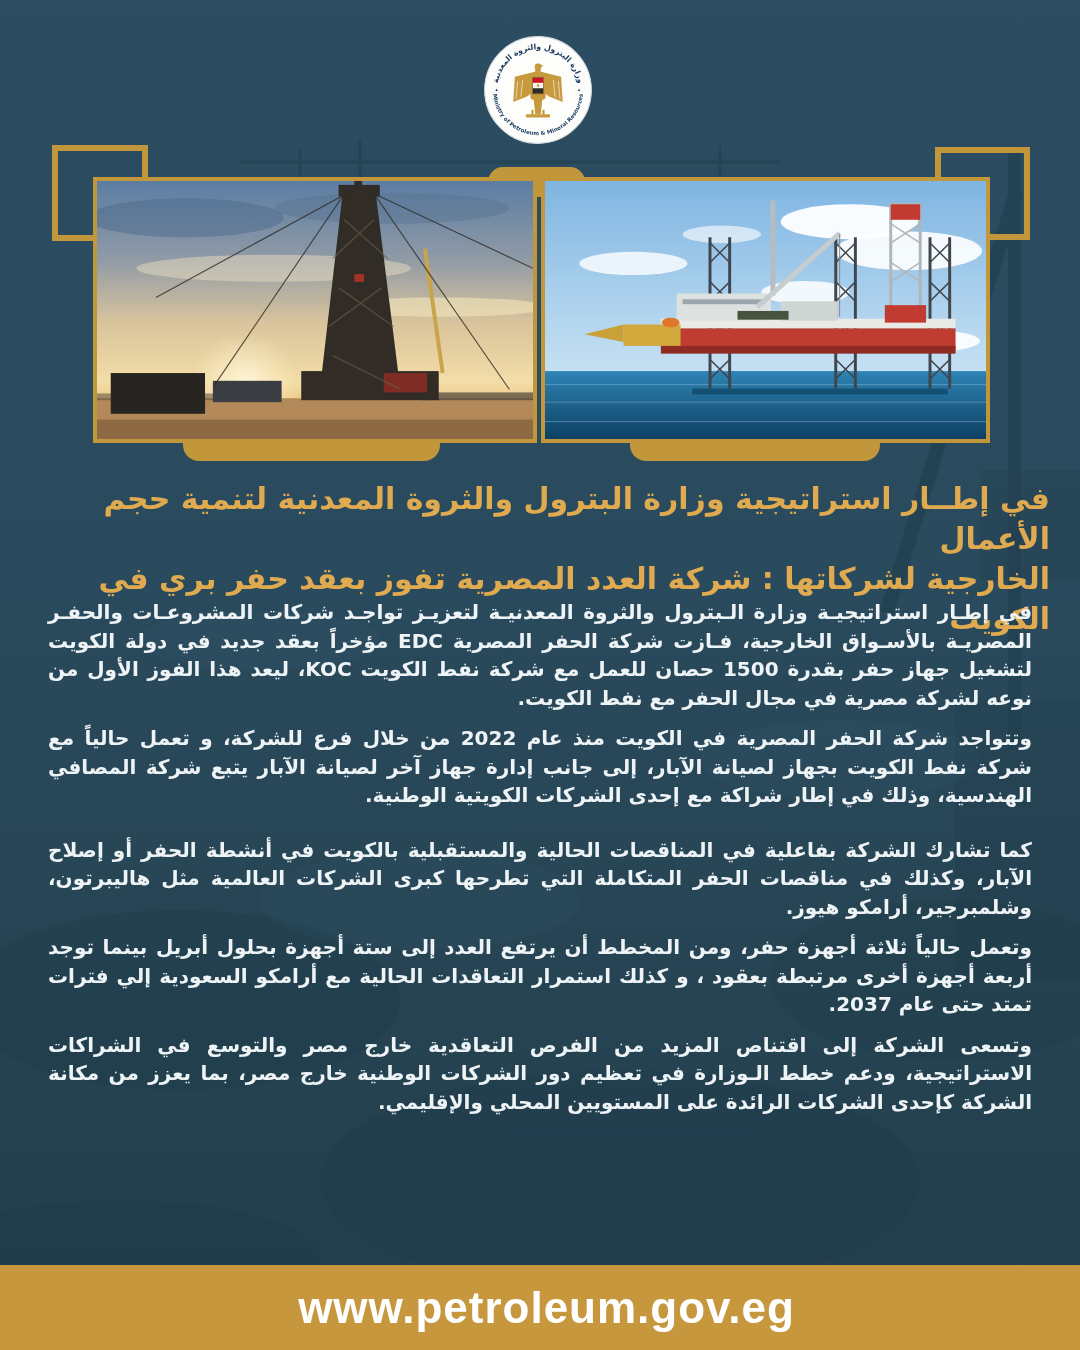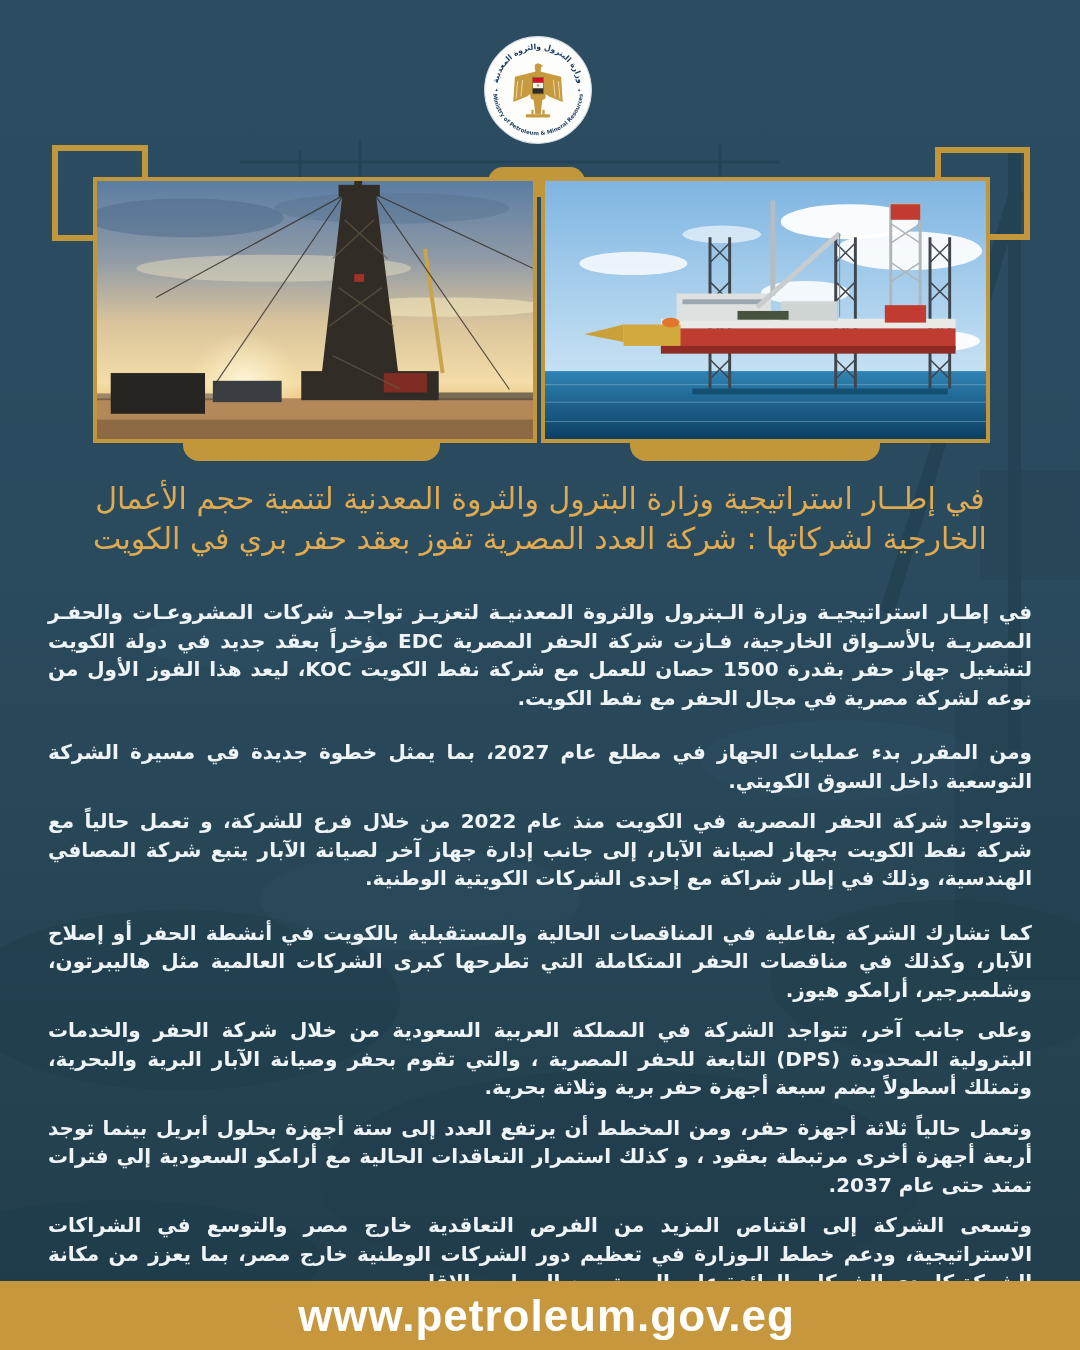--- a/index.html
+++ b/index.html
@@ -17,32 +17,32 @@
   .tab-bl{left:183px;top:430px;width:257px;height:31px;border-radius:0 0 16px 16px;}
   .tab-br{left:630px;top:430px;width:250px;height:31px;border-radius:0 0 16px 16px;}
   .photo{position:absolute;top:177px;height:266px;border:4px solid #c2973c;z-index:2;box-sizing:border-box;background:#123;}
   .photo svg{display:block;width:100%;height:100%;}
   .photo-left{left:93px;width:444px;}
   .photo-right{left:541px;width:449px;}
   .logo{position:absolute;left:483px;top:35px;width:110px;height:110px;z-index:3;}
   .logo svg{display:block;width:100%;height:100%;}
   .headline{
     position:absolute;top:479px;left:30px;right:30px;z-index:2;
-    direction:rtl;text-align:center;color:var(--headline-gold,#e0aa50);
-    font-weight:400;font-size:30px;line-height:40px;
+    direction:rtl;text-align:right;color:var(--headline-gold,#e0aa50);
+    font-weight:700;font-size:30px;line-height:40px;
   }
   .body-text{
     position:absolute;top:586px;left:36px;right:36px;z-index:2;
     direction:rtl;text-align:justify;color:var(--text,#eef3f6);
     font-weight:700;font-size:20px;line-height:28.5px;
   }
   .body-text p{margin:12px;}
   .body-text p.gap{margin-top:26px;}
   .footer{
-    position:absolute;left:0;right:0;bottom:0;height:69px;z-index:2;
+    position:absolute;left:0;right:0;bottom:0;height:85px;z-index:2;
     background:var(--footer-bar,#c6973d);
     display:flex;align-items:center;justify-content:center;padding-left:13px;
   }
   .footer .url{
     color:#ffffff;font-family:"Liberation Sans",sans-serif;
     font-weight:700;font-size:44px;letter-spacing:1px;
   }
 </style>
 </head>
 <body>
@@ -236,24 +236,22 @@
     </svg>
   </div>
 
   <div class="headline">
     <div>في إطــار استراتيجية وزارة البترول والثروة المعدنية لتنمية حجم الأعمال</div>
     <div>الخارجية لشركاتها : شركة العدد المصرية تفوز بعقد حفر بري في الكويت</div>
   </div>
 
   <div class="body-text">
     <p>في إطـار استراتيجيـة وزارة الـبترول والثروة المعدنيـة لتعزيـز تواجـد شركات المشروعـات والحفـر المصريـة بالأسـواق الخارجية، فـازت شركة الحفر المصرية EDC مؤخراً بعقد جديد في دولة الكويت لتشغيل جهاز حفر بقدرة 1500 حصان للعمل مع شركة نفط الكويت KOC، ليعد هذا الفوز الأول من نوعه لشركة مصرية في مجال الحفر مع نفط الكويت.</p>
-    <p class="gap">ومن المقرر بدء عمليات الجهاز في مطلع عام 2027، بما يمثل خطوة  جديدة في مسيرة الشركة التوسعية داخل السوق الكويتي.</p>
     <p>وتتواجد شركة الحفر المصرية في الكويت منذ عام 2022 من خلال فرع للشركة، و تعمل حالياً مع شركة نفط الكويت بجهاز لصيانة الآبار، إلى جانب إدارة جهاز آخر لصيانة الآبار يتبع شركة المصافي الهندسية، وذلك في إطار شراكة مع إحدى الشركات الكويتية الوطنية.</p>
     <p class="gap">كما تشارك الشركة بفاعلية في المناقصات الحالية والمستقبلية بالكويت في أنشطة الحفر أو إصلاح الآبار، وكذلك في مناقصات الحفر المتكاملة التي تطرحها كبرى الشركات العالمية مثل هاليبرتون، وشلمبرجير، أرامكو هيوز.</p>
-    <p>وعلى جانب آخر، تتواجد الشركة في المملكة العربية السعودية من خلال شركة الحفر والخدمات البترولية المحدودة (DPS) التابعة للحفر المصرية ، والتي تقوم بحفر وصيانة الآبار البرية والبحرية، وتمتلك أسطولاً يضم سبعة أجهزة حفر برية وثلاثة بحرية.</p>
     <p>وتعمل حالياً ثلاثة أجهزة حفر، ومن المخطط أن يرتفع العدد إلى ستة أجهزة بحلول أبريل  بينما توجد أربعة أجهزة أخرى مرتبطة بعقود ، و كذلك استمرار التعاقدات الحالية مع أرامكو السعودية إلي فترات تمتد حتى عام 2037.</p>
     <p>وتسعى الشركة إلى اقتناص المزيد من الفرص التعاقدية خارج مصر والتوسع في الشراكات الاستراتيجية، ودعم خطط الـوزارة في تعظيم دور الشركات الوطنية خارج مصر، بما يعزز من مكانة الشركة كإحدى الشركات الرائدة على المستويين المحلي والإقليمي.</p>
   </div>
 
   <div class="footer">
     <span class="url">www.petroleum.gov.eg</span>
   </div>
 
 </div>
 

